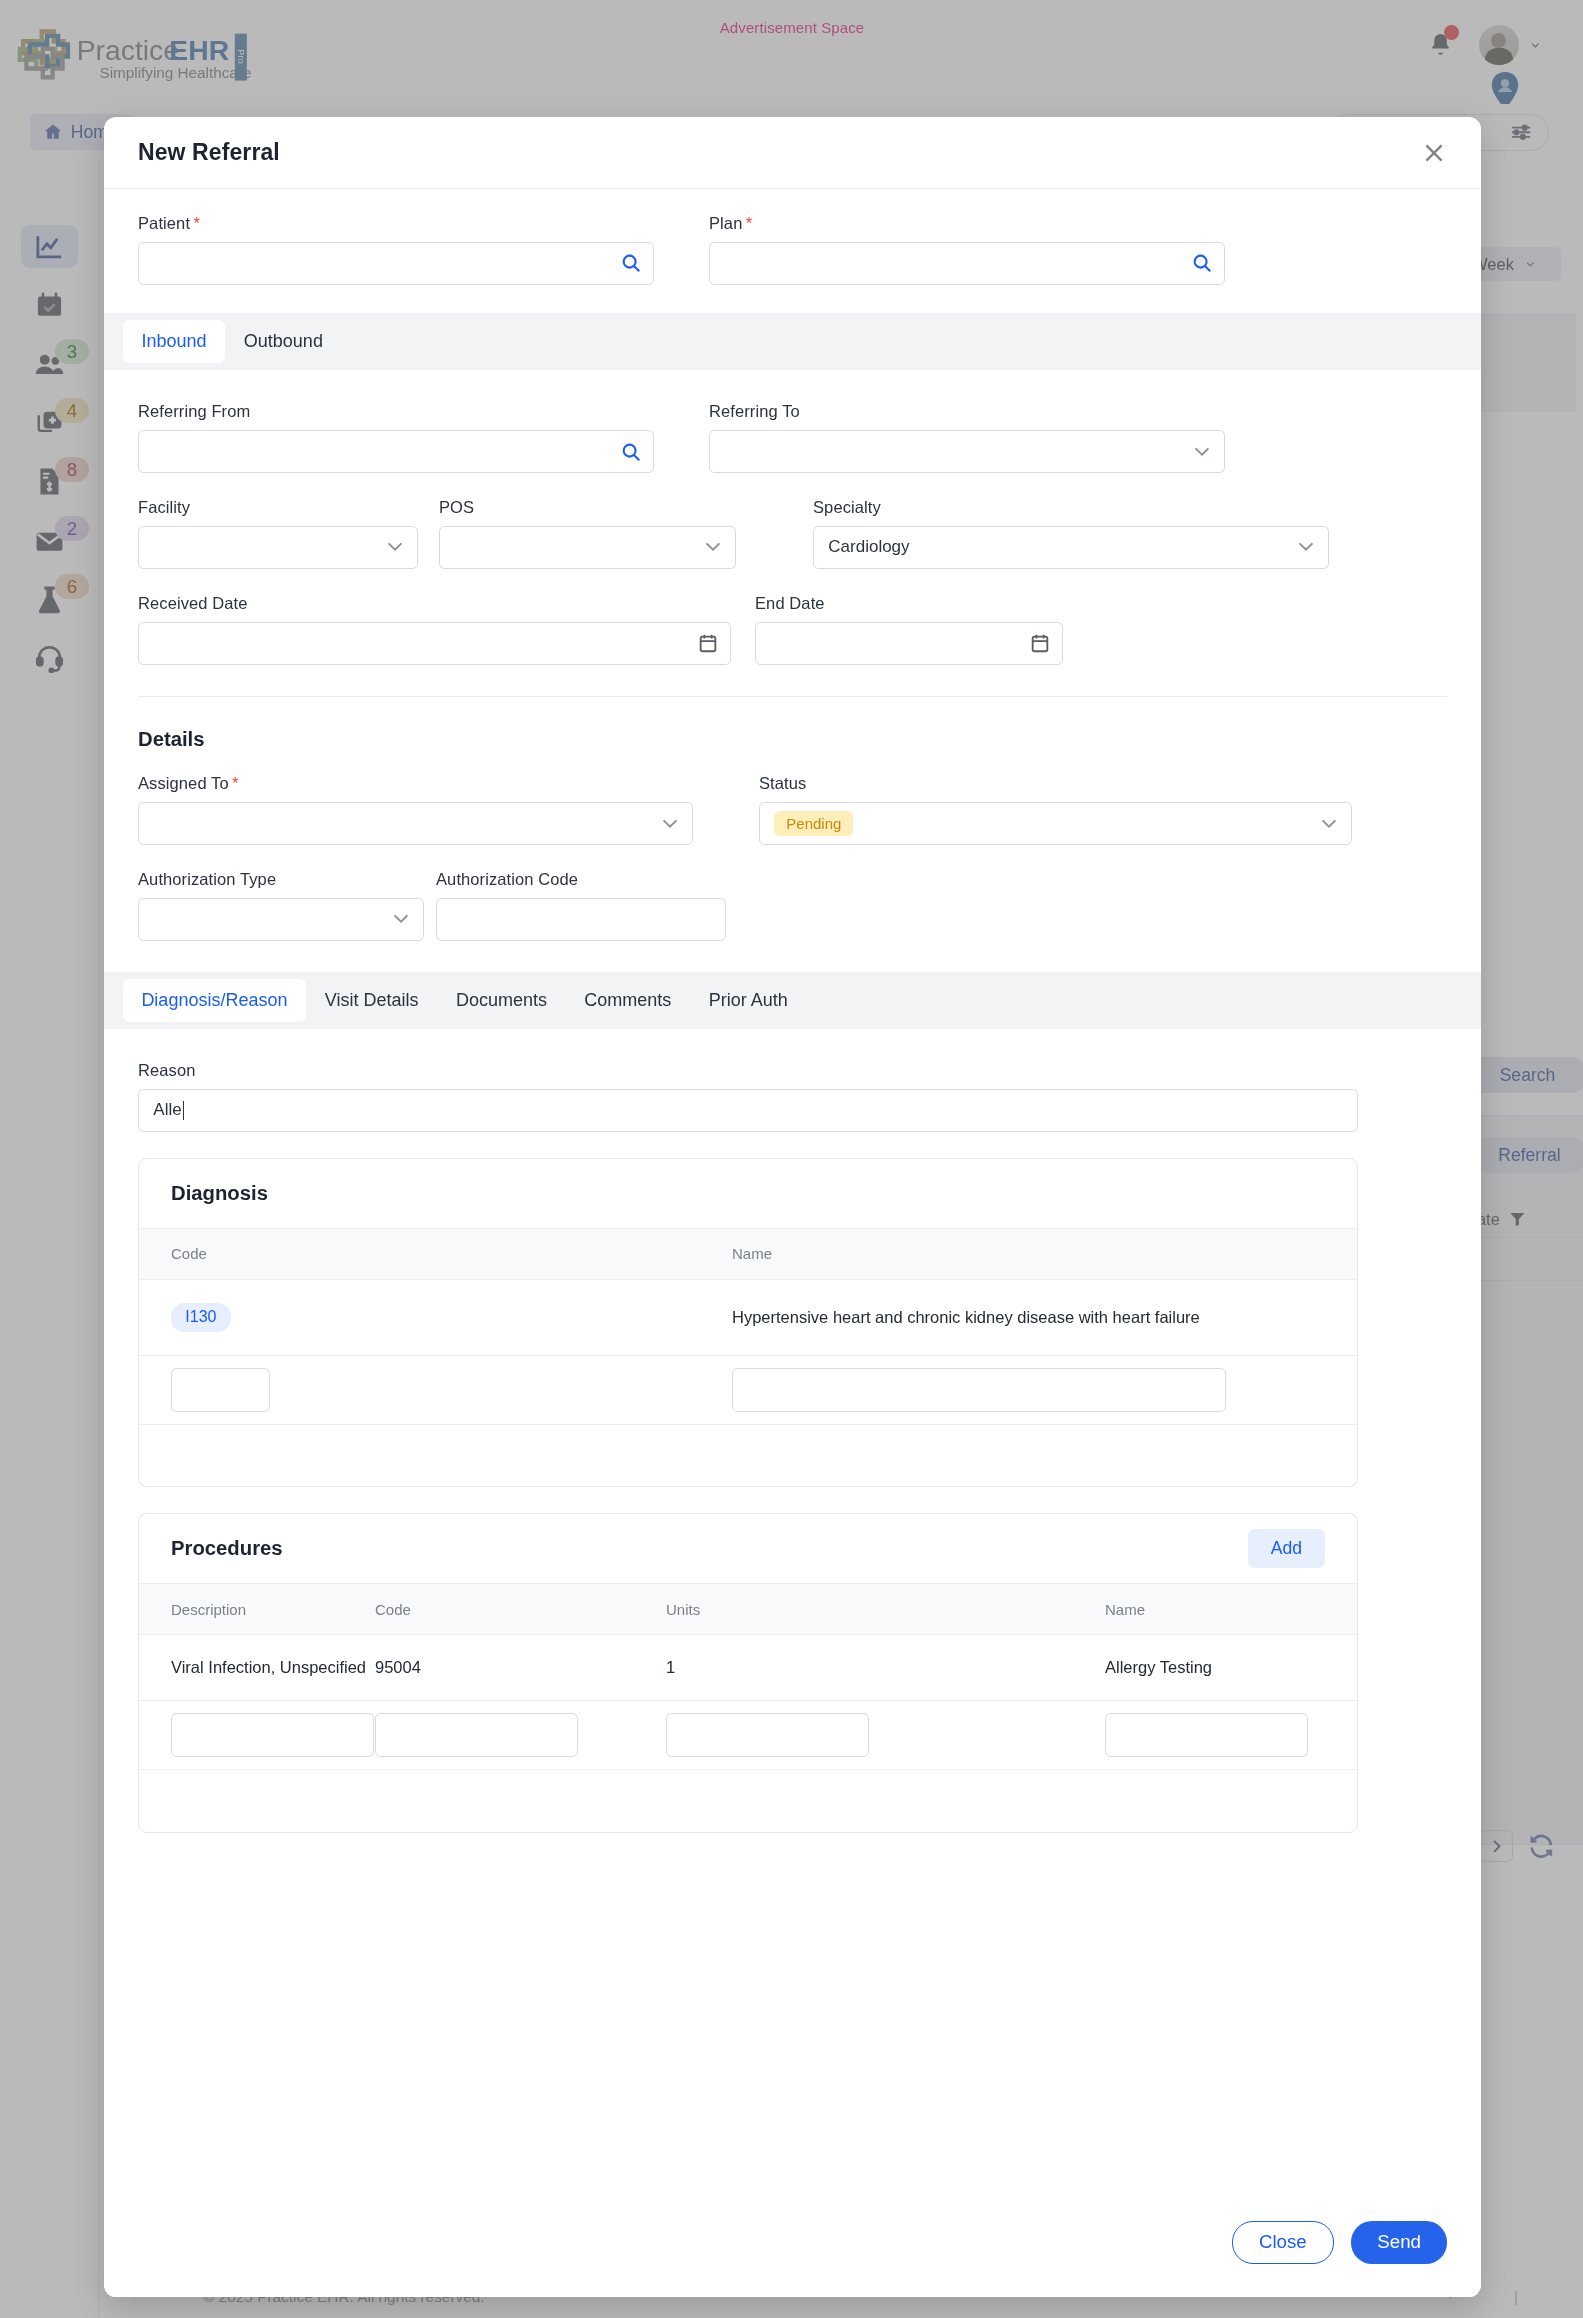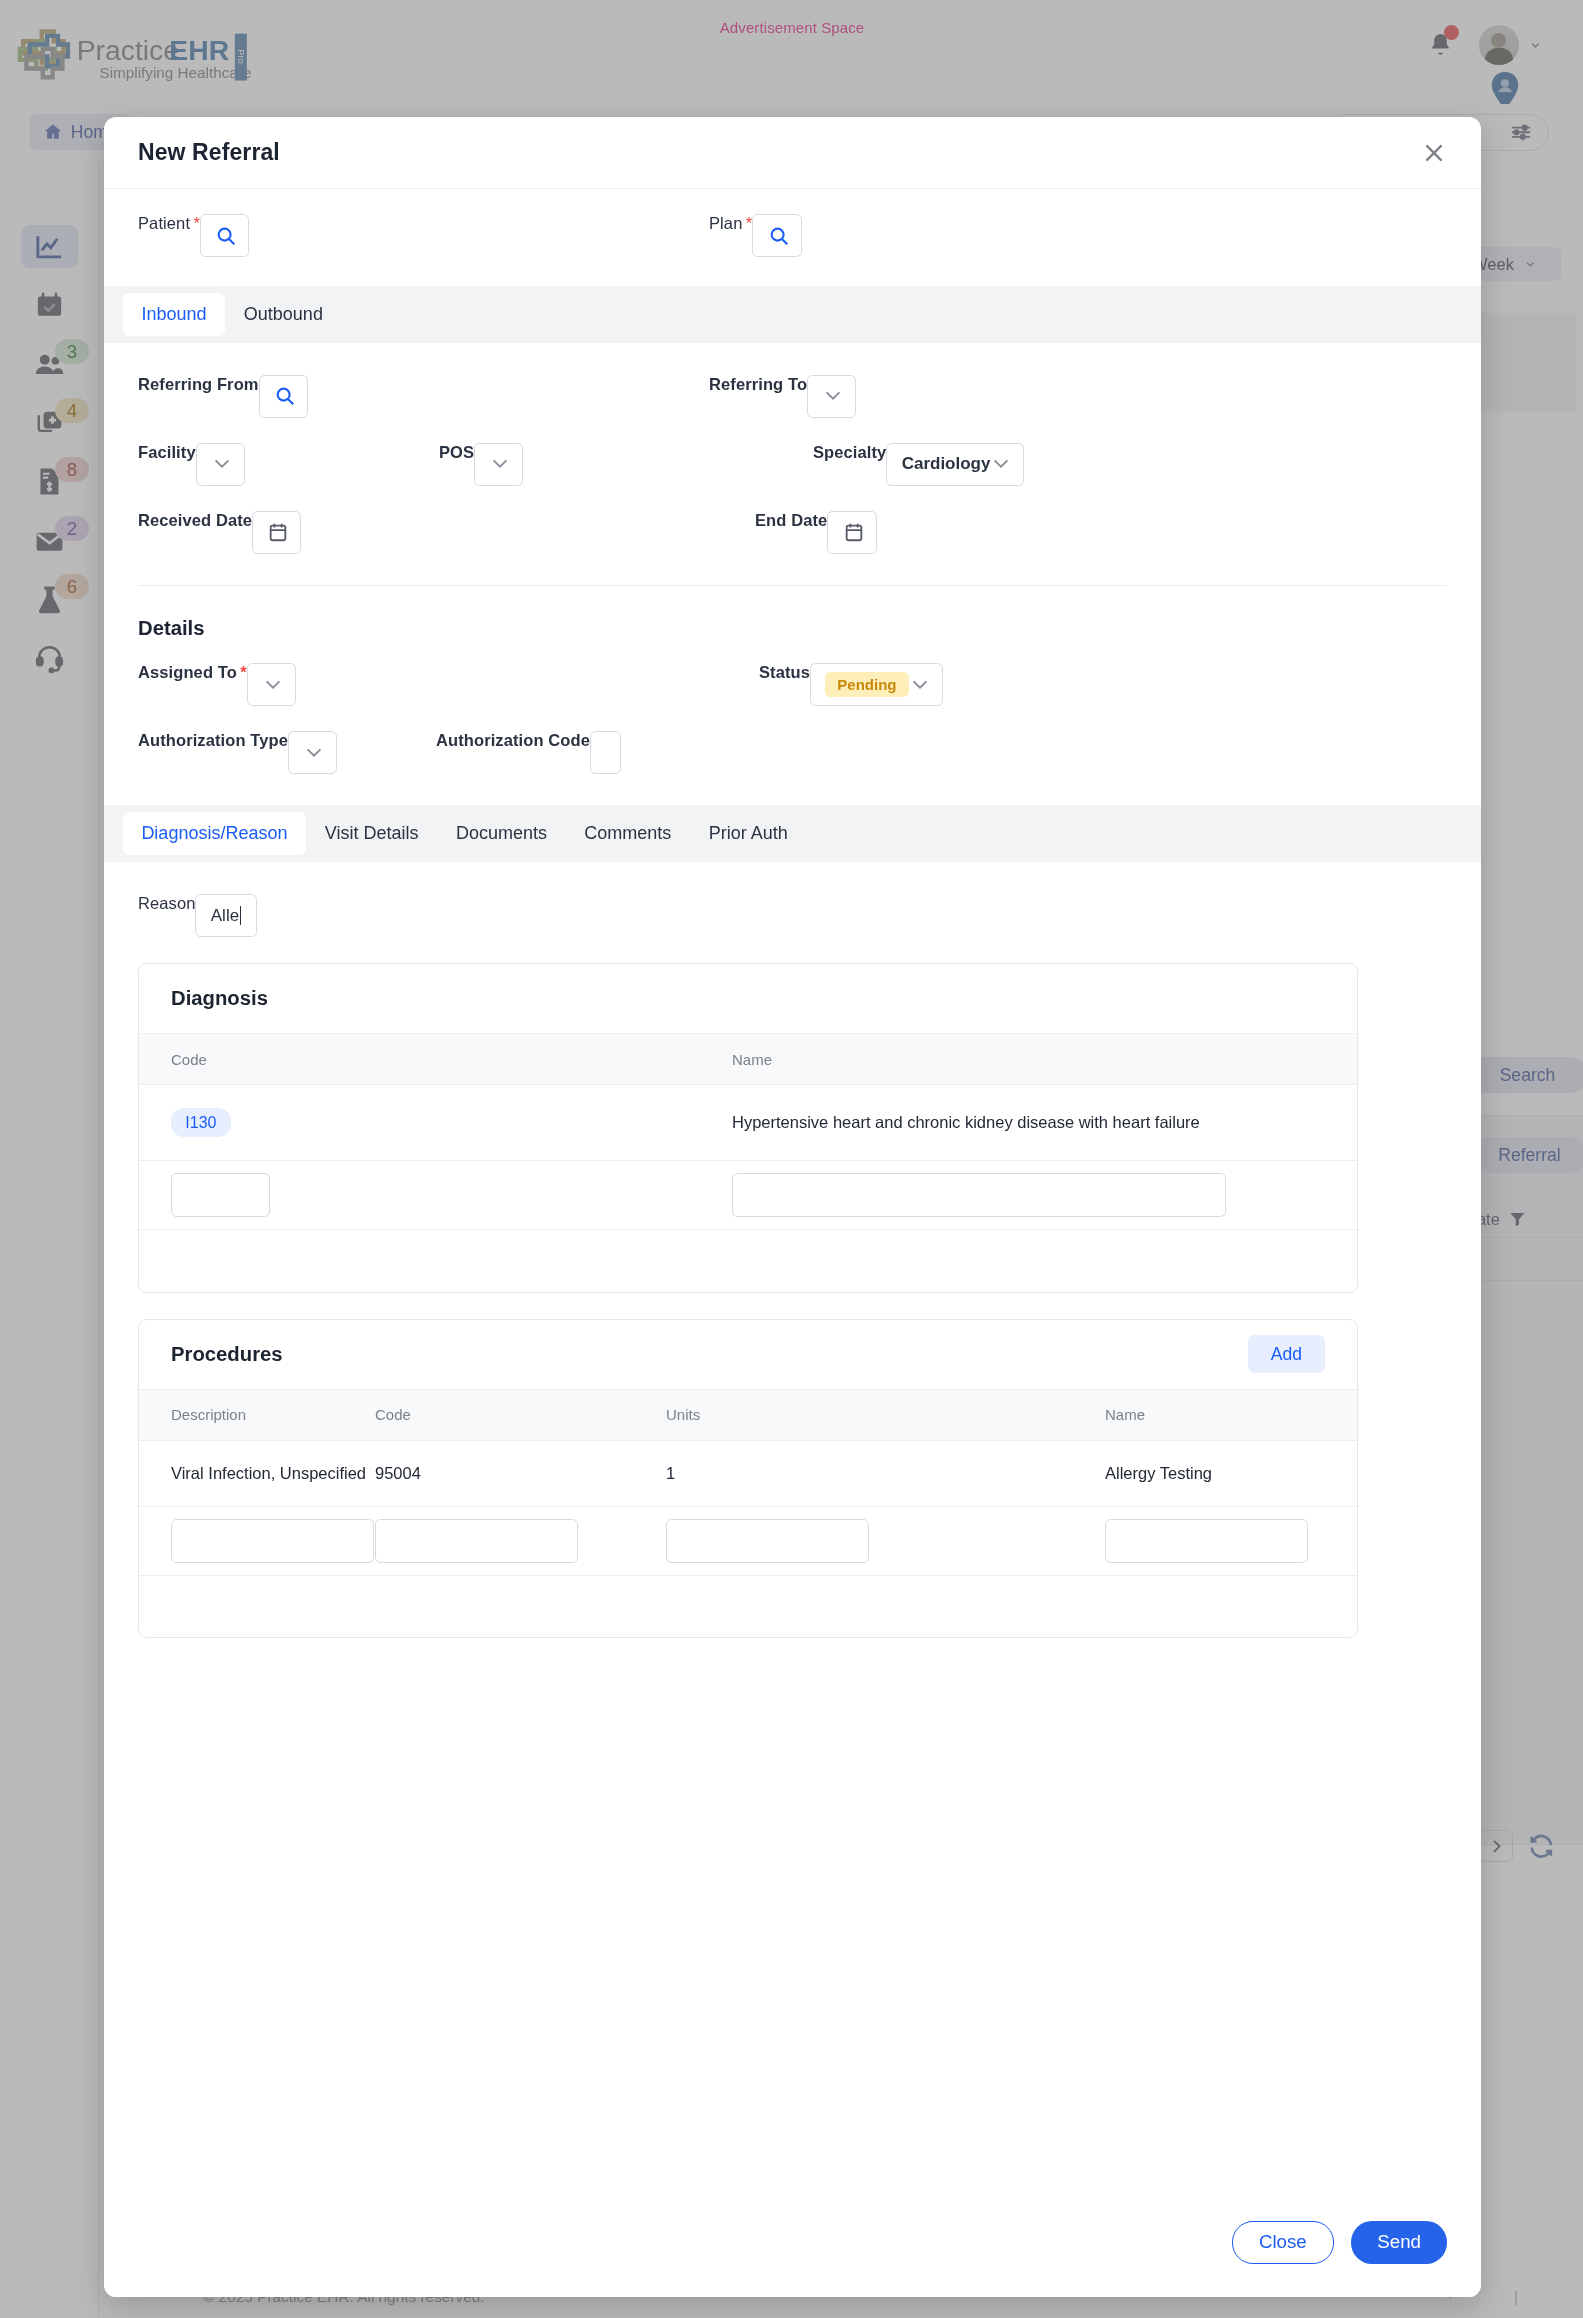--- a/index.html
+++ b/index.html
@@ -162,22 +162,22 @@
     display:flex; align-items:center;
     padding: 0 34px;
   }
   .modal-title { font-size:23px; font-weight:700; color:#1c2331; letter-spacing:0.1px;}
   .modal-close {
     position:absolute; right:34px; top:50%; transform:translateY(-50%);
     width:26px; height:26px; color:#7e838a;
   }
   .modal-body { position:relative; }
 
-  .row { display:flex;font-weight:bold; }
-  .field { display:flex; flex-direction:row; }
+  .row { display:flex; }
+  .field { display:flex; flex-direction:column; }
   .flabel {
     font-size:16.5px; color:#2b3342; margin-bottom:8.8px; letter-spacing:0.1px;
     white-space:nowrap;
   }
   .req { color:#f0483e; margin-left:3.3px; font-size:16.5px; }
 
   .ctl {
     position:relative;
     height:43px;
     border:0.5px solid #d6dae0;

